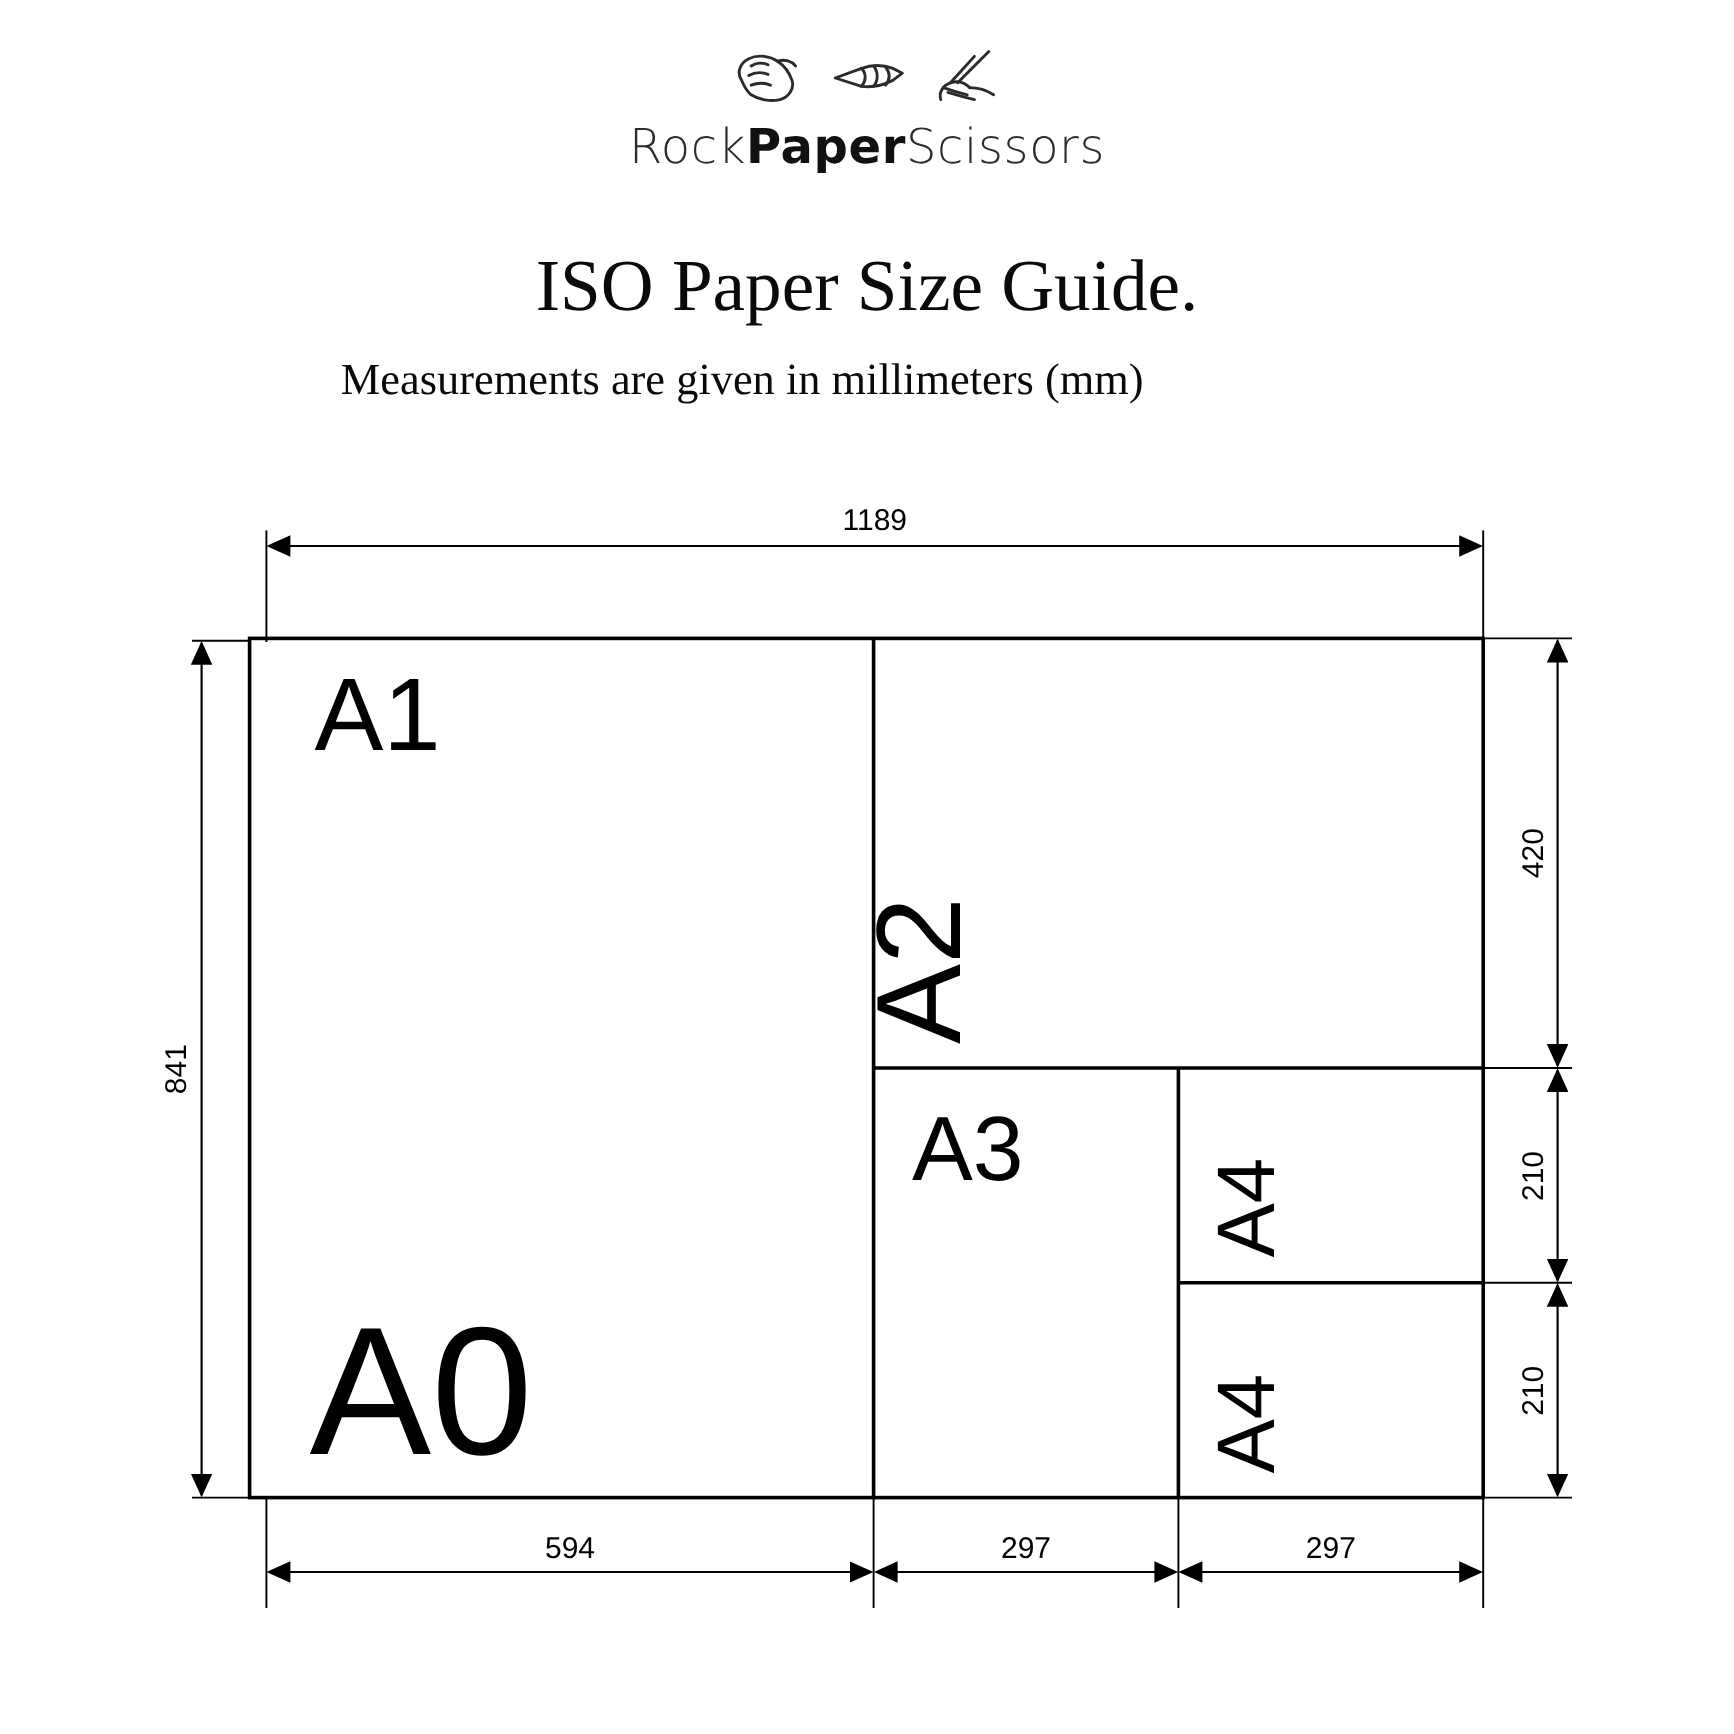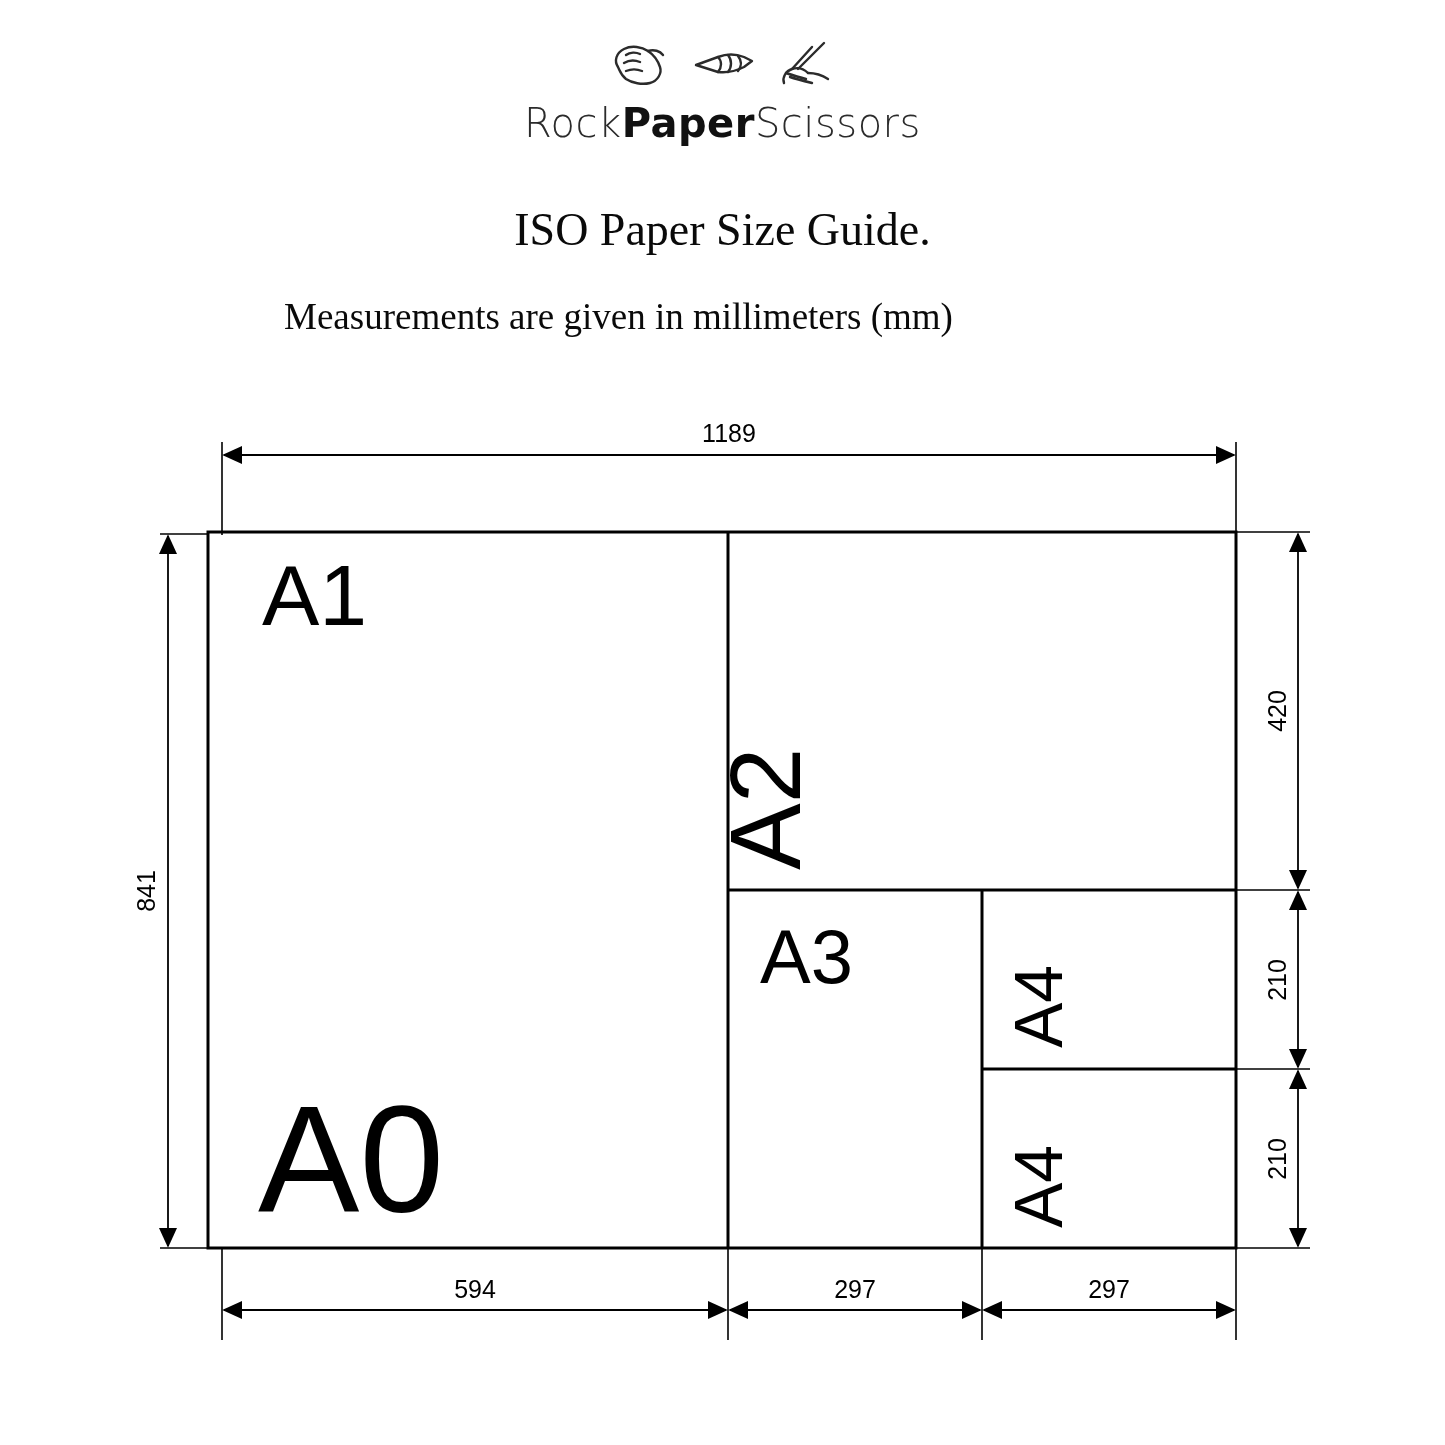--- a/index.html
+++ b/index.html
@@ -42,21 +42,21 @@
   #brand-name .bold { font-weight: 700; color: #111; }
 
   
   #title {
     position: absolute;
     top: 205px;
     left: 0;
     width: 1445px;
     text-align: center;
     font-family: "Liberation Serif", serif;
-    font-size: 46px;
+    font-size: 61px;
     line-height: 1.1;
     color: #0a0a0a;
   }
   #subtitle {
     position: absolute;
     top: 295px;
     left: 0;
     width: 1237px;
     text-align: center;
     font-family: "Liberation Serif", serif;

